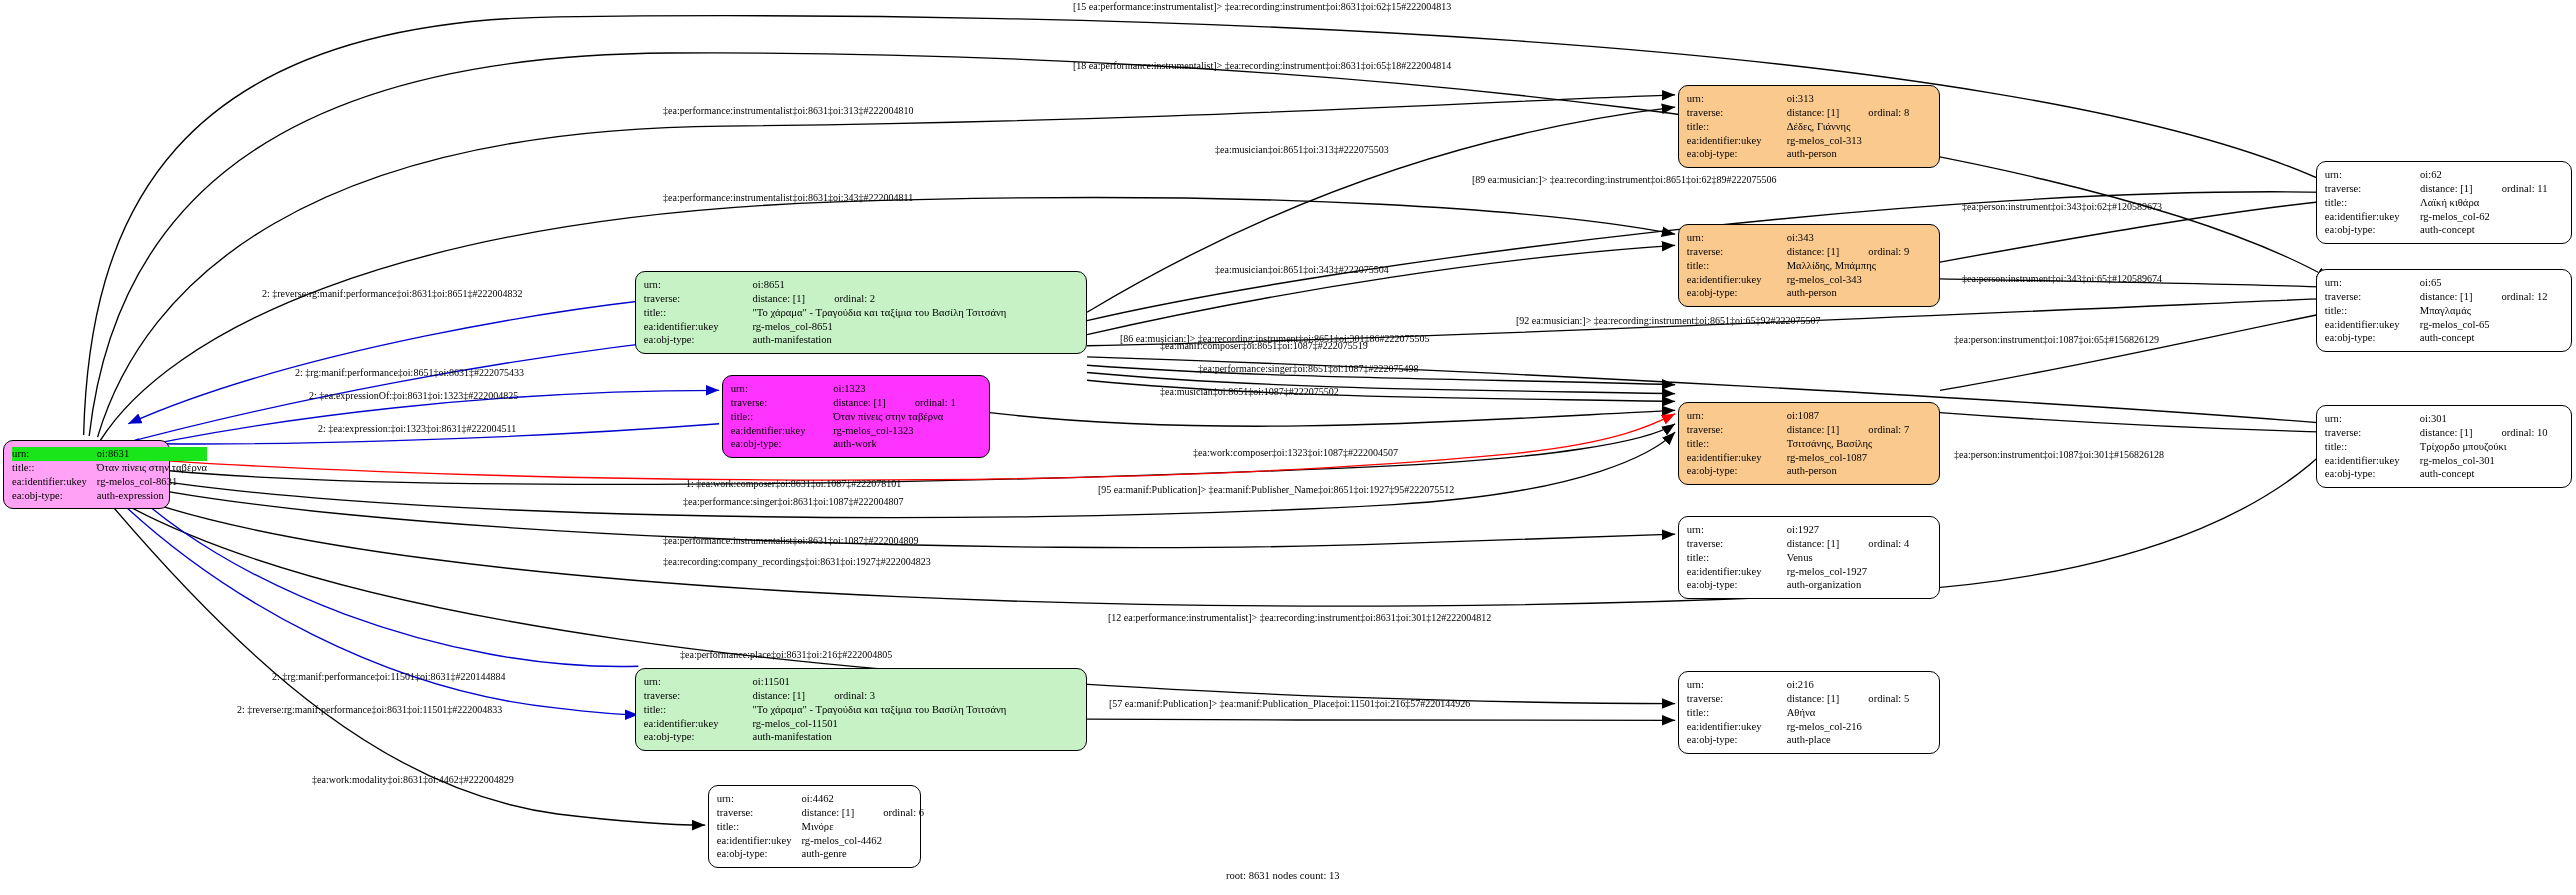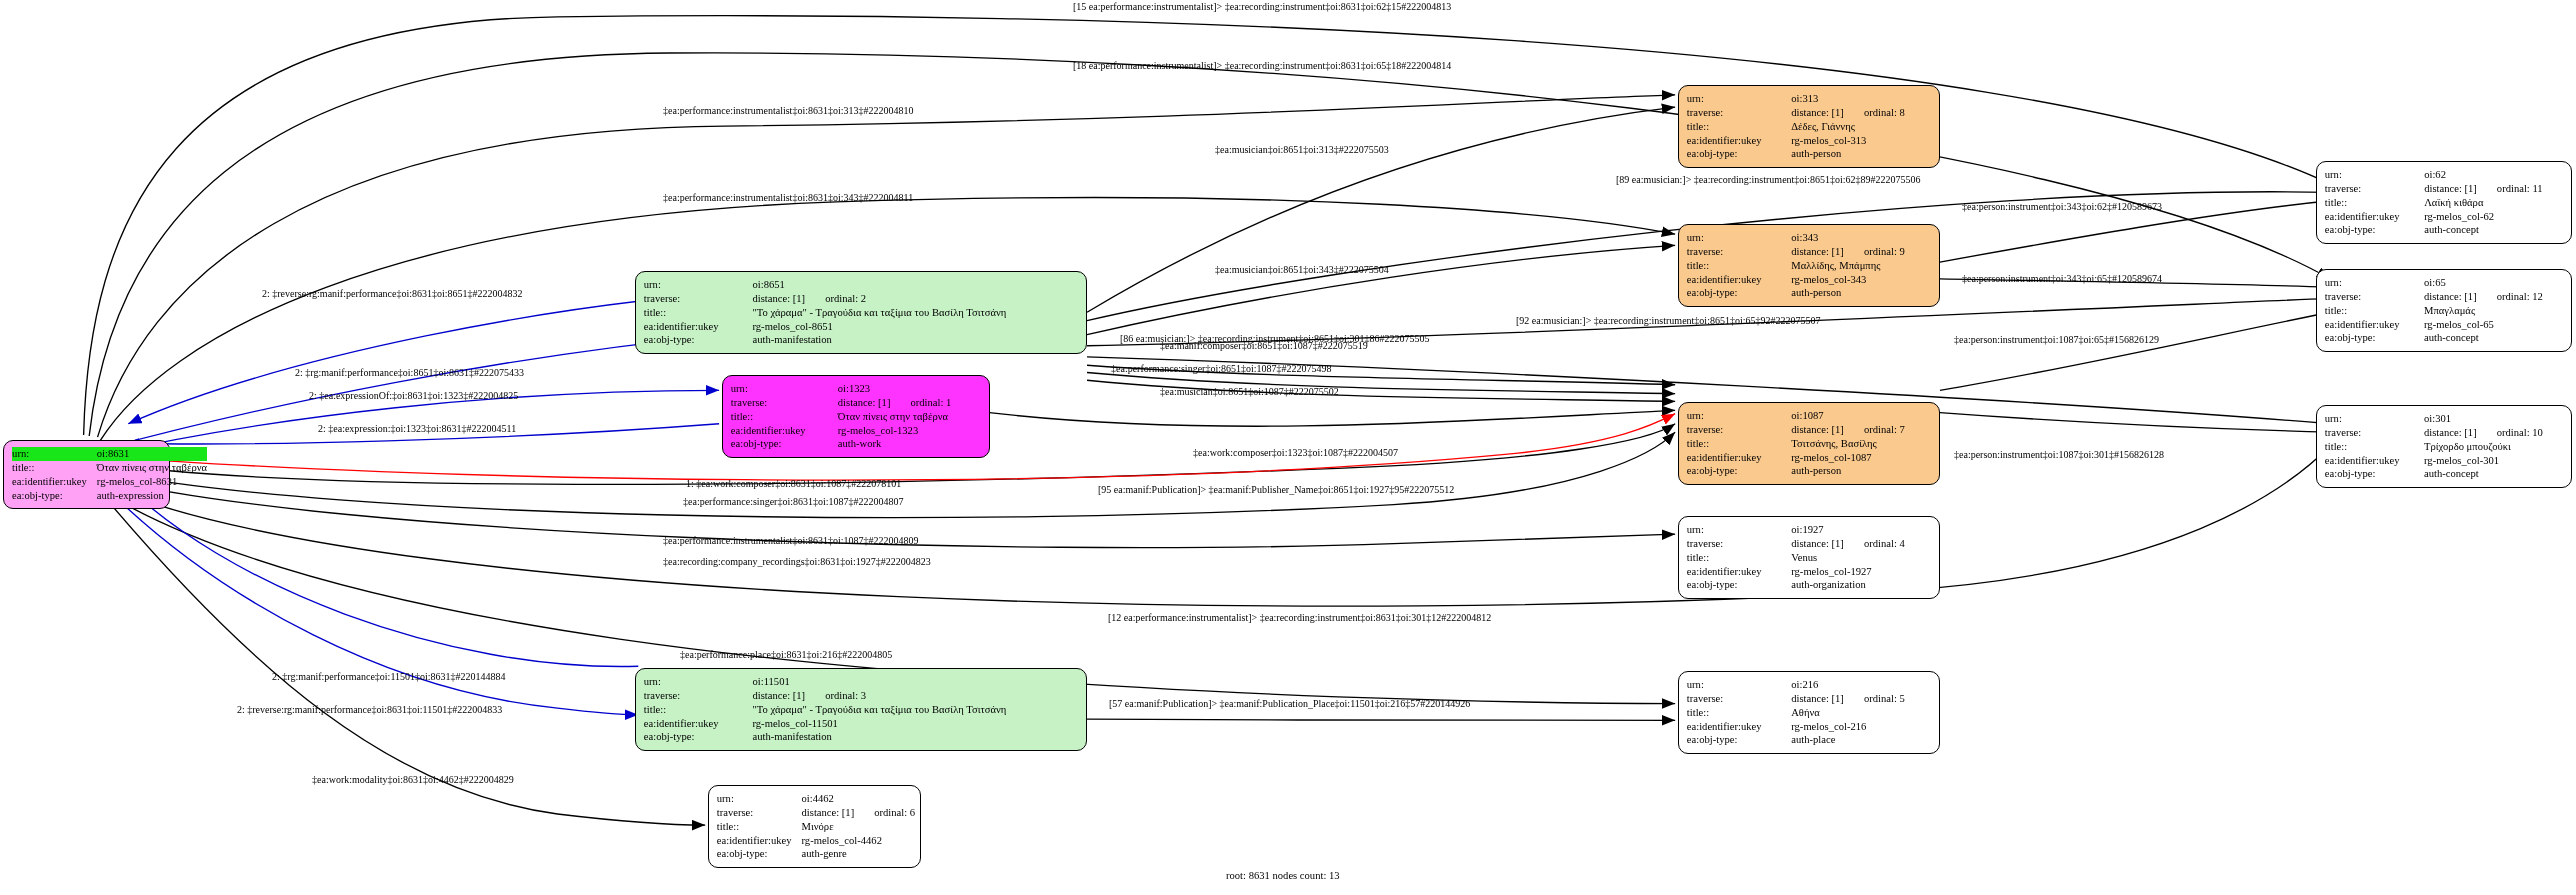--- a/index.html
+++ b/index.html
@@ -14,21 +14,21 @@
   .node td.v{}
   .nd-green{background:#c6f2c6;}
   .nd-magenta{background:#ff33ff;}
   .nd-orange{background:#fac98e;}
   .nd-white{background:#ffffff;}
   .nd-pink{background:#ffa2f5;}
   .root-row td{background:#19e619;}
   .elabel{position:absolute;font-size:10px;white-space:nowrap;color:#000;
           font-family:"Liberation Serif", serif;}
   .footer{position:absolute;font-size:10.6px;color:#000;}
-  .ord{padding-left:20px;}
+  .ord{padding-left:29px;}
 </style>
 </head>
 <body>
 
 <div id="canvas">
 
   <svg class="edges" viewBox="0 0 4621 1607">
     <defs>
       <marker id="ah" markerWidth="12" markerHeight="12" refX="10" refY="4" orient="auto">
         <path d="M0,0 L10,4 L0,8 z" fill="#000"></path>
@@ -481,33 +481,33 @@
         <td class="v">auth-concept</td>
       </tr>
     </tbody>
       </table>
   </div>
 
   <div class="elabel" style="left:1073px;top:1.1px;">[15 ea:performance:instrumentalist]&gt; ‡ea:recording:instrument‡oi:8631‡oi:62‡15#222004813</div>
   <div class="elabel" style="left:1073px;top:60px;">[18 ea:performance:instrumentalist]&gt; ‡ea:recording:instrument‡oi:8631‡oi:65‡18#222004814</div>
   <div class="elabel" style="left:663px;top:105px;">‡ea:performance:instrumentalist‡oi:8631‡oi:313‡#222004810</div>
   <div class="elabel" style="left:1215px;top:144px;">‡ea:musician‡oi:8651‡oi:313‡#222075503</div>
-  <div class="elabel" style="left:1616px;top:174px;">[89 ea:musician:]&gt; ‡ea:recording:instrument‡oi:8651‡oi:62‡89#222075506</div>
+  <div class="elabel" style="left:1472px;top:174px;">[89 ea:musician:]&gt; ‡ea:recording:instrument‡oi:8651‡oi:62‡89#222075506</div>
   <div class="elabel" style="left:1962px;top:201px;">‡ea:person:instrument‡oi:343‡oi:62‡#120589673</div>
   <div class="elabel" style="left:663px;top:192px;">‡ea:performance:instrumentalist‡oi:8631‡oi:343‡#222004811</div>
   <div class="elabel" style="left:1215px;top:264px;">‡ea:musician‡oi:8651‡oi:343‡#222075504</div>
   <div class="elabel" style="left:1962px;top:273px;">‡ea:person:instrument‡oi:343‡oi:65‡#120589674</div>
   <div class="elabel" style="left:1516px;top:315px;">[92 ea:musician:]&gt; ‡ea:recording:instrument‡oi:8651‡oi:65‡92#222075507</div>
   <div class="elabel" style="left:1120px;top:333px;">[86 ea:musician:]&gt; ‡ea:recording:instrument‡oi:8651‡oi:301‡86#222075505</div>
   <div class="elabel" style="left:262px;top:288px;">2: ‡reverse:rg:manif:performance‡oi:8631‡oi:8651‡#222004832</div>
   <div class="elabel" style="left:295px;top:367px;">2: ‡rg:manif:performance‡oi:8651‡oi:8631‡#222075433</div>
   <div class="elabel" style="left:309px;top:390px;">2: ‡ea:expressionOf:‡oi:8631‡oi:1323‡#222004825</div>
   <div class="elabel" style="left:318px;top:423px;">2: ‡ea:expression:‡oi:1323‡oi:8631‡#222004511</div>
   <div class="elabel" style="left:1160px;top:340px;">‡ea:manif:composer‡oi:8651‡oi:1087‡#222075519</div>
-  <div class="elabel" style="left:1111px;top:363px;">‡ea:performance:singer‡oi:8651‡oi:1087‡#222075498</div>
+  <div class="elabel" style="left:1198px;top:363px;">‡ea:performance:singer‡oi:8651‡oi:1087‡#222075498</div>
   <div class="elabel" style="left:1160px;top:386px;">‡ea:musician‡oi:8651‡oi:1087‡#222075502</div>
   <div class="elabel" style="left:1193px;top:447px;">‡ea:work:composer‡oi:1323‡oi:1087‡#222004507</div>
   <div class="elabel" style="left:1954px;top:413px;margin-top:36px;">‡ea:person:instrument‡oi:1087‡oi:301‡#156826128</div>
   <div class="elabel" style="left:686px;top:478px;">1: ‡ea:work:composer‡oi:8631‡oi:1087‡#222078101</div>
   <div class="elabel" style="left:1098px;top:484px;">[95 ea:manif:Publication]&gt; ‡ea:manif:Publisher_Name‡oi:8651‡oi:1927‡95#222075512</div>
   <div class="elabel" style="left:1954px;top:334px;">‡ea:person:instrument‡oi:1087‡oi:65‡#156826129</div>
   <div class="elabel" style="left:683px;top:496px;">‡ea:performance:singer‡oi:8631‡oi:1087‡#222004807</div>
   <div class="elabel" style="left:663px;top:535px;">‡ea:performance:instrumentalist‡oi:8631‡oi:1087‡#222004809</div>
   <div class="elabel" style="left:663px;top:556px;">‡ea:recording:company_recordings‡oi:8631‡oi:1927‡#222004823</div>
   <div class="elabel" style="left:1108px;top:612px;">[12 ea:performance:instrumentalist]&gt; ‡ea:recording:instrument‡oi:8631‡oi:301‡12#222004812</div>

